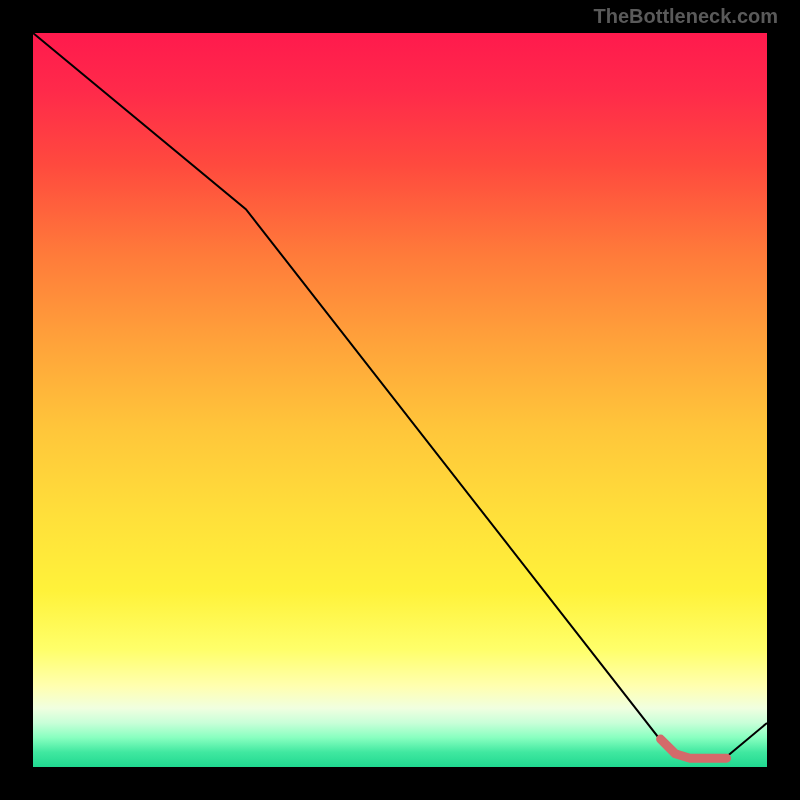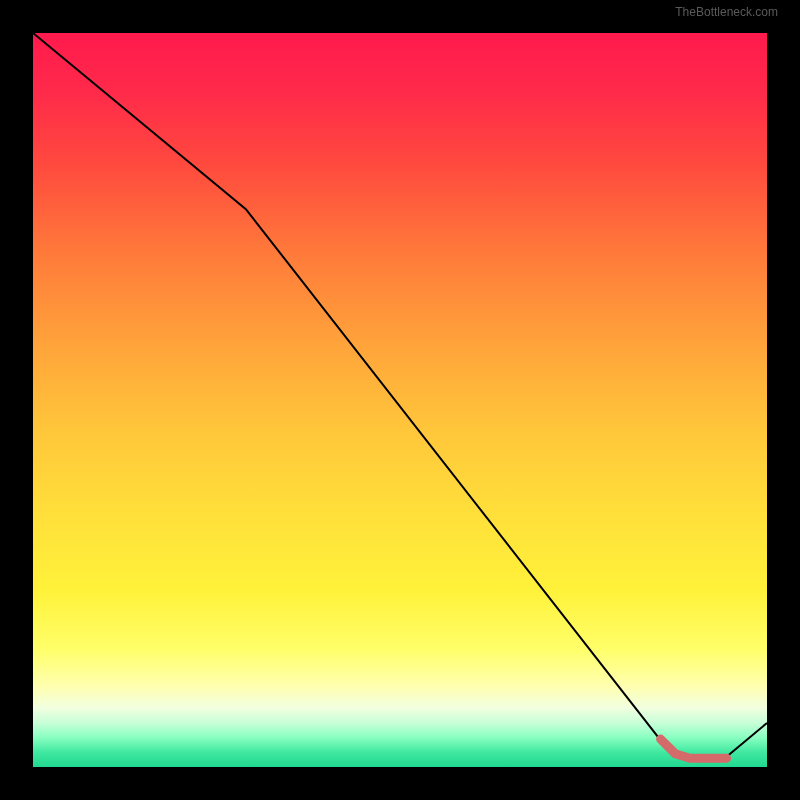--- a/index.html
+++ b/index.html
@@ -9,22 +9,22 @@
     height: 800px;
     background: #000;
     position: relative;
     font-family: Arial, sans-serif;
   }
   .watermark {
     position: absolute;
     top: 5px;
     right: 22px;
     color: #5a5a5a;
-    font-size: 12px;
-    font-weight: 400;
+    font-size: 20px;
+    font-weight: 700;
     z-index: 10;
   }
   .plot-area {
     position: absolute;
     left: 33px;
     top: 33px;
     width: 734px;
     height: 734px;
     background: linear-gradient(to bottom,
       #ff1a4d 0%,

